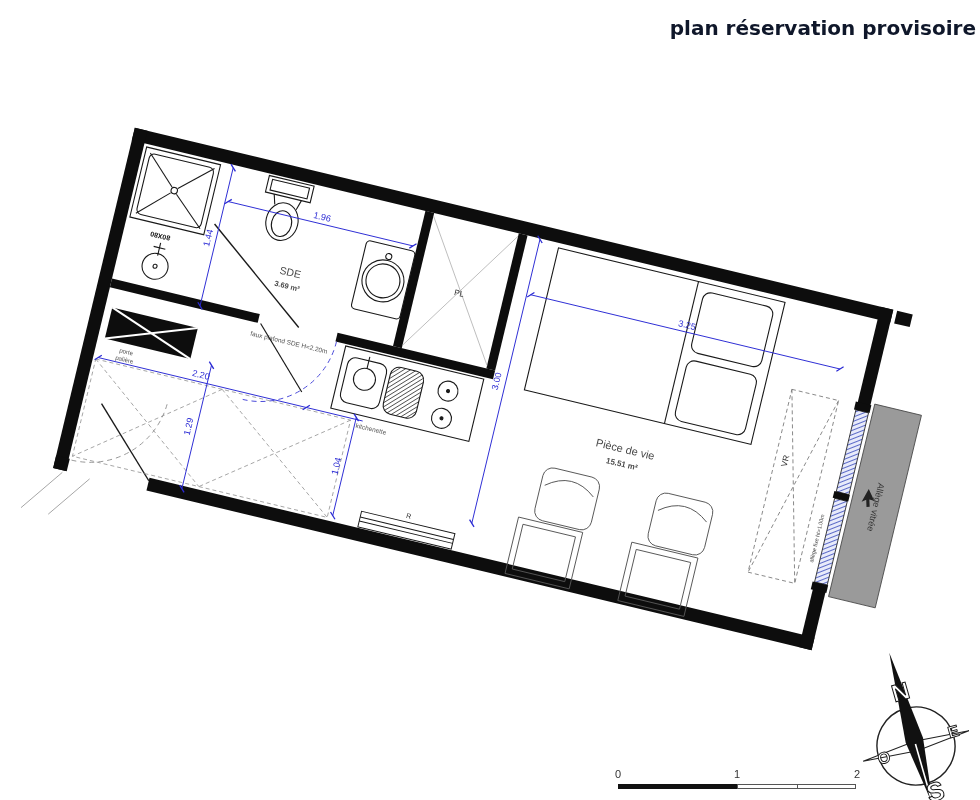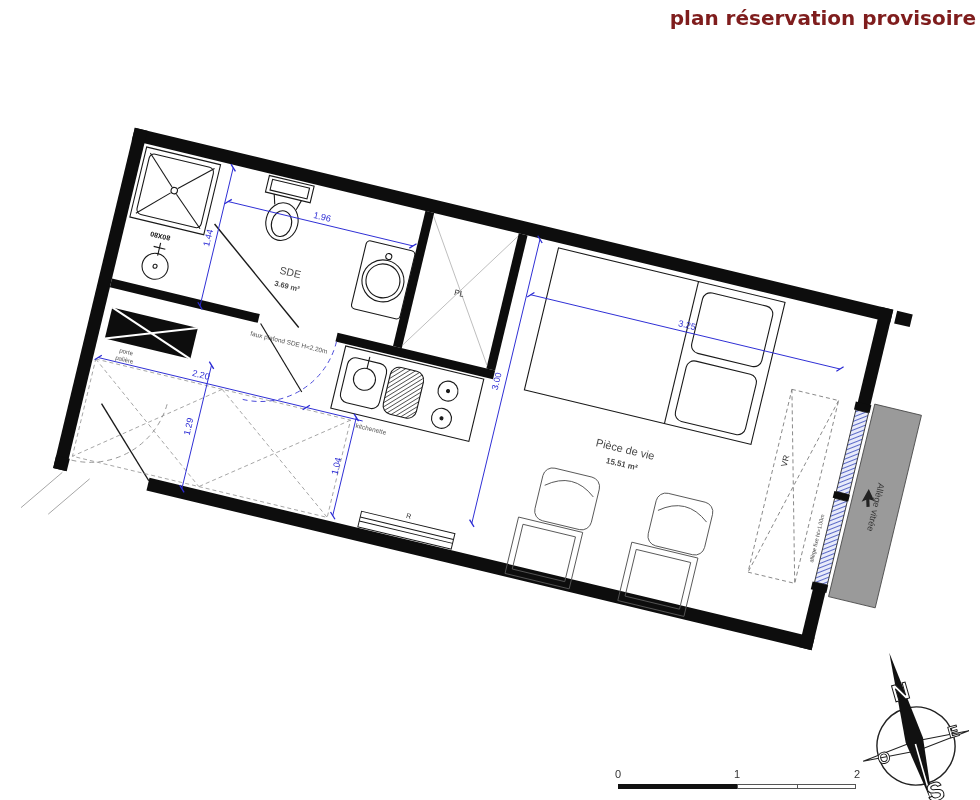--- a/index.html
+++ b/index.html
@@ -1,19 +1,19 @@
 <!DOCTYPE html>
 <html><head>
 <meta charset="utf-8">
 <style>
   html,body{margin:0;padding:0;}
   body{width:980px;height:800px;background:#fff;position:relative;overflow:hidden;
        font-family:"Liberation Sans",sans-serif;}
-  .title{position:absolute;top:6px;right:4px;font-family:"DejaVu Sans",sans-serif;
-         font-weight:bold;font-size:20px;color:#7f1d1d;letter-spacing:0px;}
+  .title{position:absolute;top:16px;right:4px;font-family:"DejaVu Sans",sans-serif;
+         font-weight:bold;font-size:20px;color:#0f172a;letter-spacing:0px;}
   .plan-svg{position:absolute;left:108px;top:111px;transform:rotate(13.5deg);
             transform-origin:0 0;}
   .compass-svg{position:absolute;left:848px;top:642px;}
   .scalebar{position:absolute;left:618px;top:768px;width:238px;height:26px;}
   .sb-labels{position:relative;height:13px;font-size:11px;color:#333;}
   .sb-l0{position:absolute;left:-3px;top:0;}
   .sb-l1{position:absolute;left:50%;transform:translateX(-50%);top:0;}
   .sb-l2{position:absolute;right:-4px;top:0;}
   .sb-bar{display:flex;height:5px;margin-top:3px;}
   .sb-seg{width:119px;height:5px;box-sizing:border-box;position:relative;}

